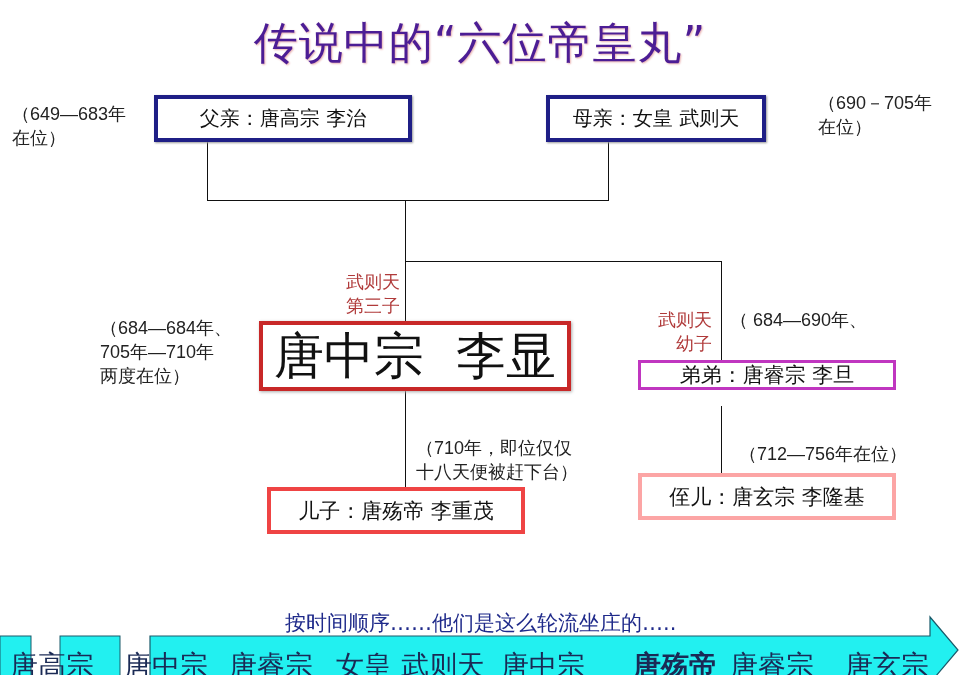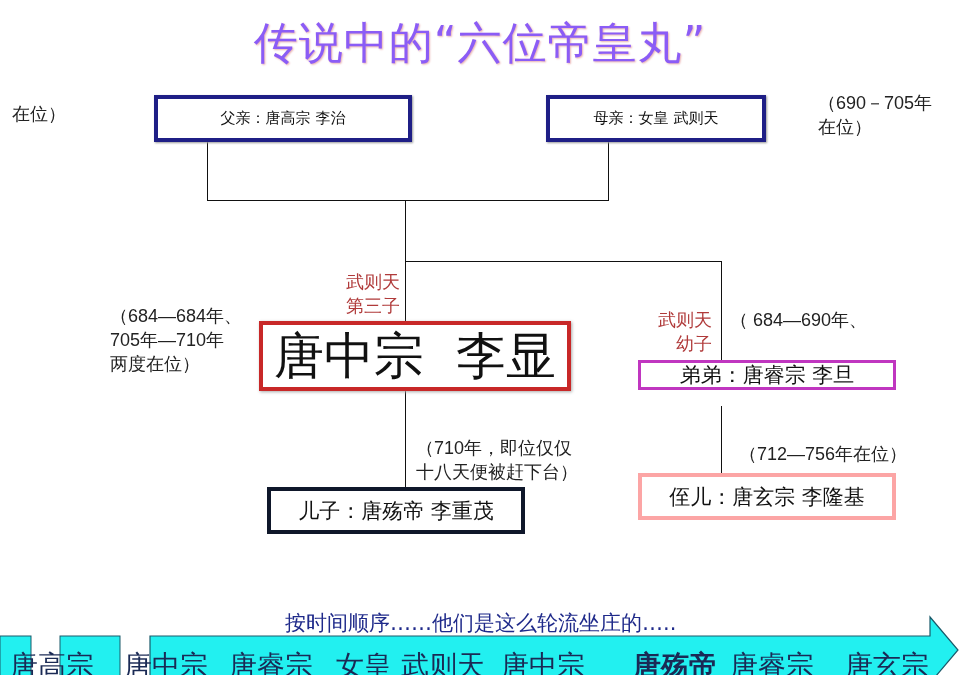--- a/index.html
+++ b/index.html
@@ -1,26 +1,26 @@
 <!DOCTYPE html>
 <html><head>
 <meta charset="utf-8">
 <style>
   html, body { margin:0; padding:0; }
   body { width:960px; height:675px; position:relative; overflow:hidden; background:#ffffff;
          font-family:"DejaVu Sans", "Liberation Sans", sans-serif; }
   .abs { position:absolute; }
-  .title { left:0; top:14px; width:960px; text-align:center; font-size:44px; color:#8b5cf6;
+  .title { left:0; top:14px; width:960px; text-align:center; font-size:44px; color:#4c1d95;
            letter-spacing:1px; text-shadow:1px 1px 2px #e8b0b0; font-family:"DejaVu Sans", sans-serif; }
   .box { position:absolute; box-sizing:border-box; display:flex; align-items:center; justify-content:center;
          background:#fff; color:#111; font-family:"DejaVu Serif", "Liberation Serif", serif; white-space:nowrap; }
-  .box.parent { border:4px solid #1f1f86; font-size:15px; box-shadow:1px 1px 2px #999; }
+  .box.parent { border:4px solid #1f1f86; font-size:20px; box-shadow:1px 1px 2px #999; }
   .box.main { border:4px solid #c82828; font-size:50px; font-family:"DejaVu Sans", sans-serif; box-shadow:1px 1px 3px #aaa; }
   .box.brother { border:3px solid #c036c0; font-size:21px; }
-  .box.son { border:4px solid #0f172a; font-size:21px; }
+  .box.son { border:4px solid #ef4444; font-size:21px; }
   .box.nephew { border:4px solid #fca5a5; font-size:21px; }
   .note { position:absolute; font-size:18px; color:#222; line-height:24px; white-space:nowrap; font-family:"Liberation Sans", sans-serif; }
   .red-note { position:absolute; font-size:18px; color:#b03a3a; line-height:24px; text-align:right; white-space:nowrap; }
   .line { position:absolute; background:#111; }
   .timeline-caption { left:285px; top:609px; font-size:21px; color:#1f2a8a; white-space:nowrap;
                       font-family:"DejaVu Sans", sans-serif; }
   .tl-item { position:absolute; top:647px; font-size:28px; color:#1a2a55; white-space:nowrap;
              font-family:"DejaVu Serif", serif; }
 </style>
 </head>
@@ -31,39 +31,40 @@
 <div class="line" style="left:207px;top:141px;width:1px;height:60px;"></div>
 <div class="line" style="left:608px;top:141px;width:1px;height:60px;"></div>
 <div class="line" style="left:207px;top:200px;width:402px;height:1px;"></div>
 <div class="line" style="left:405px;top:200px;width:1px;height:122px;"></div>
 <div class="line" style="left:405px;top:261px;width:317px;height:1px;"></div>
 <div class="line" style="left:721px;top:261px;width:1px;height:100px;"></div>
 <div class="line" style="left:405px;top:390px;width:1px;height:97px;"></div>
 <div class="line" style="left:721px;top:406px;width:1px;height:68px;"></div>
 
 <div class="note" style="left:12px;top:102px;">
+  <div>（649—683年</div>
   <div>在位）</div>
 </div>
 <div class="box parent" style="left:154px;top:95px;width:258px;height:47px;">
   <span>父亲：唐高宗 李治</span>
 </div>
 
 <div class="box parent" style="left:546px;top:95px;width:220px;height:47px;">
   <span>母亲：女皇 武则天</span>
 </div>
 <div class="note" style="left:818px;top:91px;">
   <div>（690－705年</div>
   <div>在位）</div>
 </div>
 
 <div class="red-note" style="left:336px;top:270px;width:64px;">
   <div>武则天</div>
   <div>第三子</div>
 </div>
-<div class="note" style="left:100px;top:304px;margin-left:10px;">
+<div class="note" style="left:100px;top:316px;">
   <div>（684—684年、</div>
   <div>705年—710年</div>
   <div>两度在位）</div>
 </div>
 <div class="box main" style="left:259px;top:321px;width:312px;height:70px;">
   <span style="white-space:pre;">唐中宗  李显</span>
 </div>
 
 <div class="red-note" style="left:640px;top:308px;width:72px;">
   <div>武则天</div>

